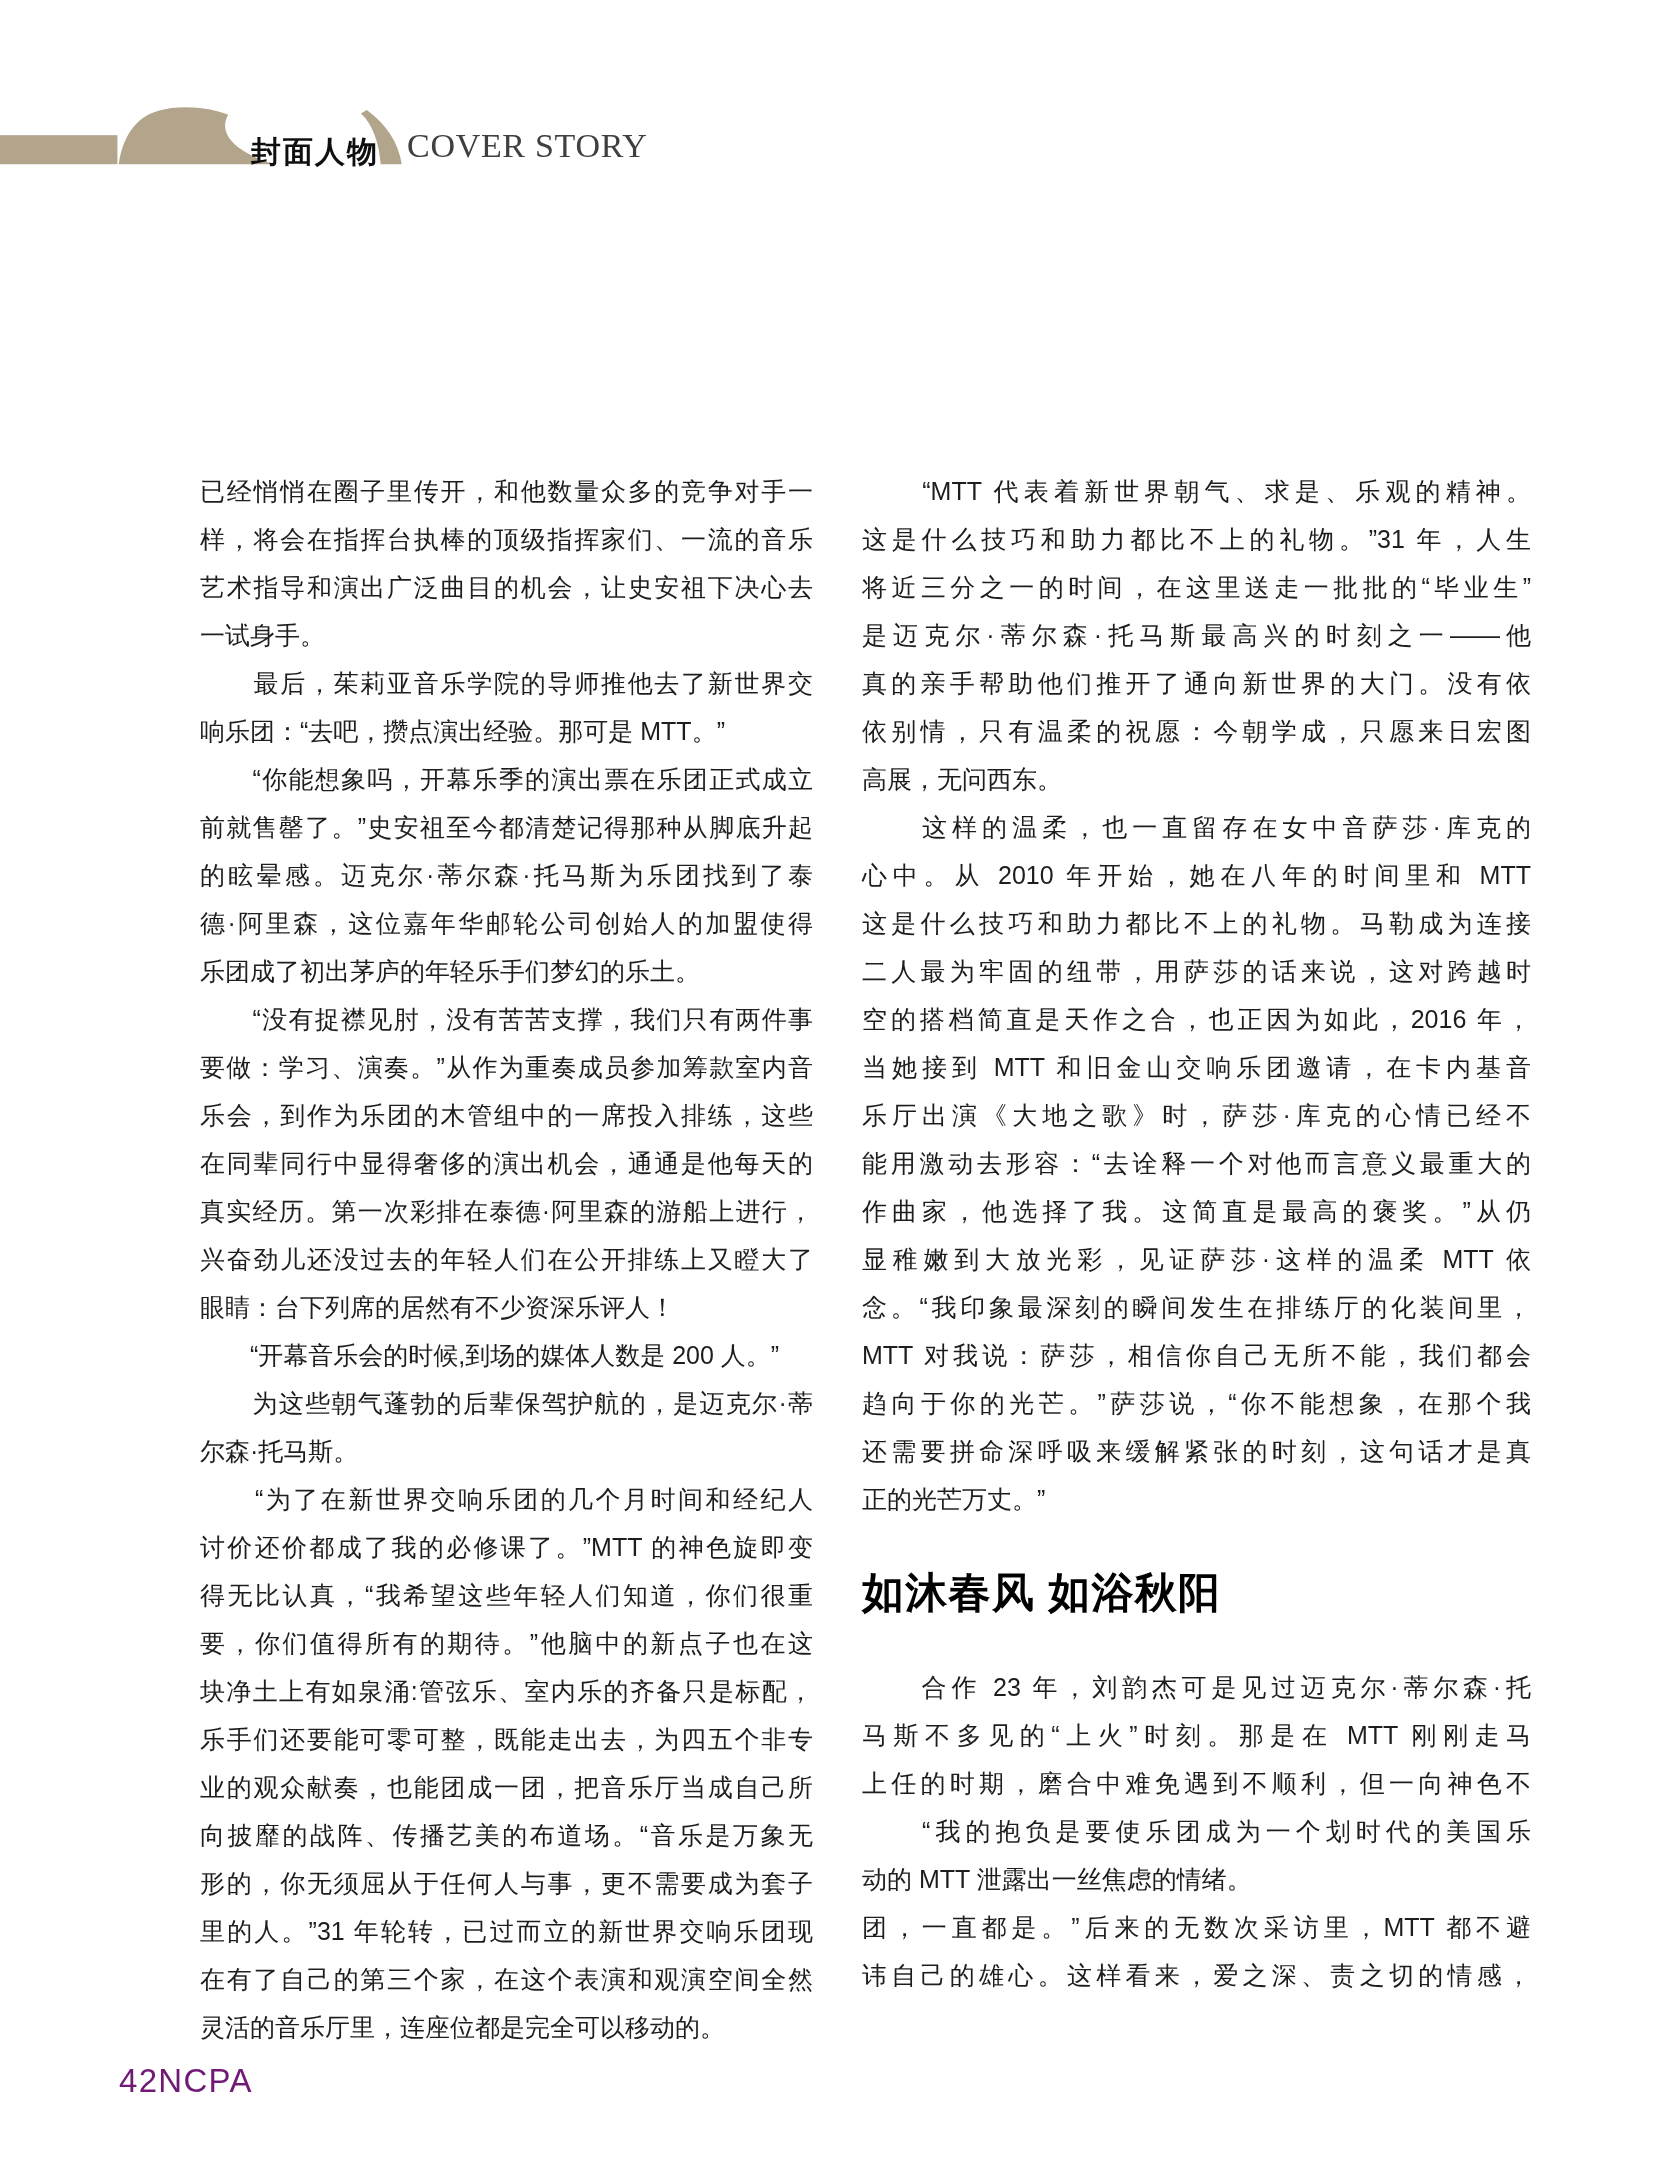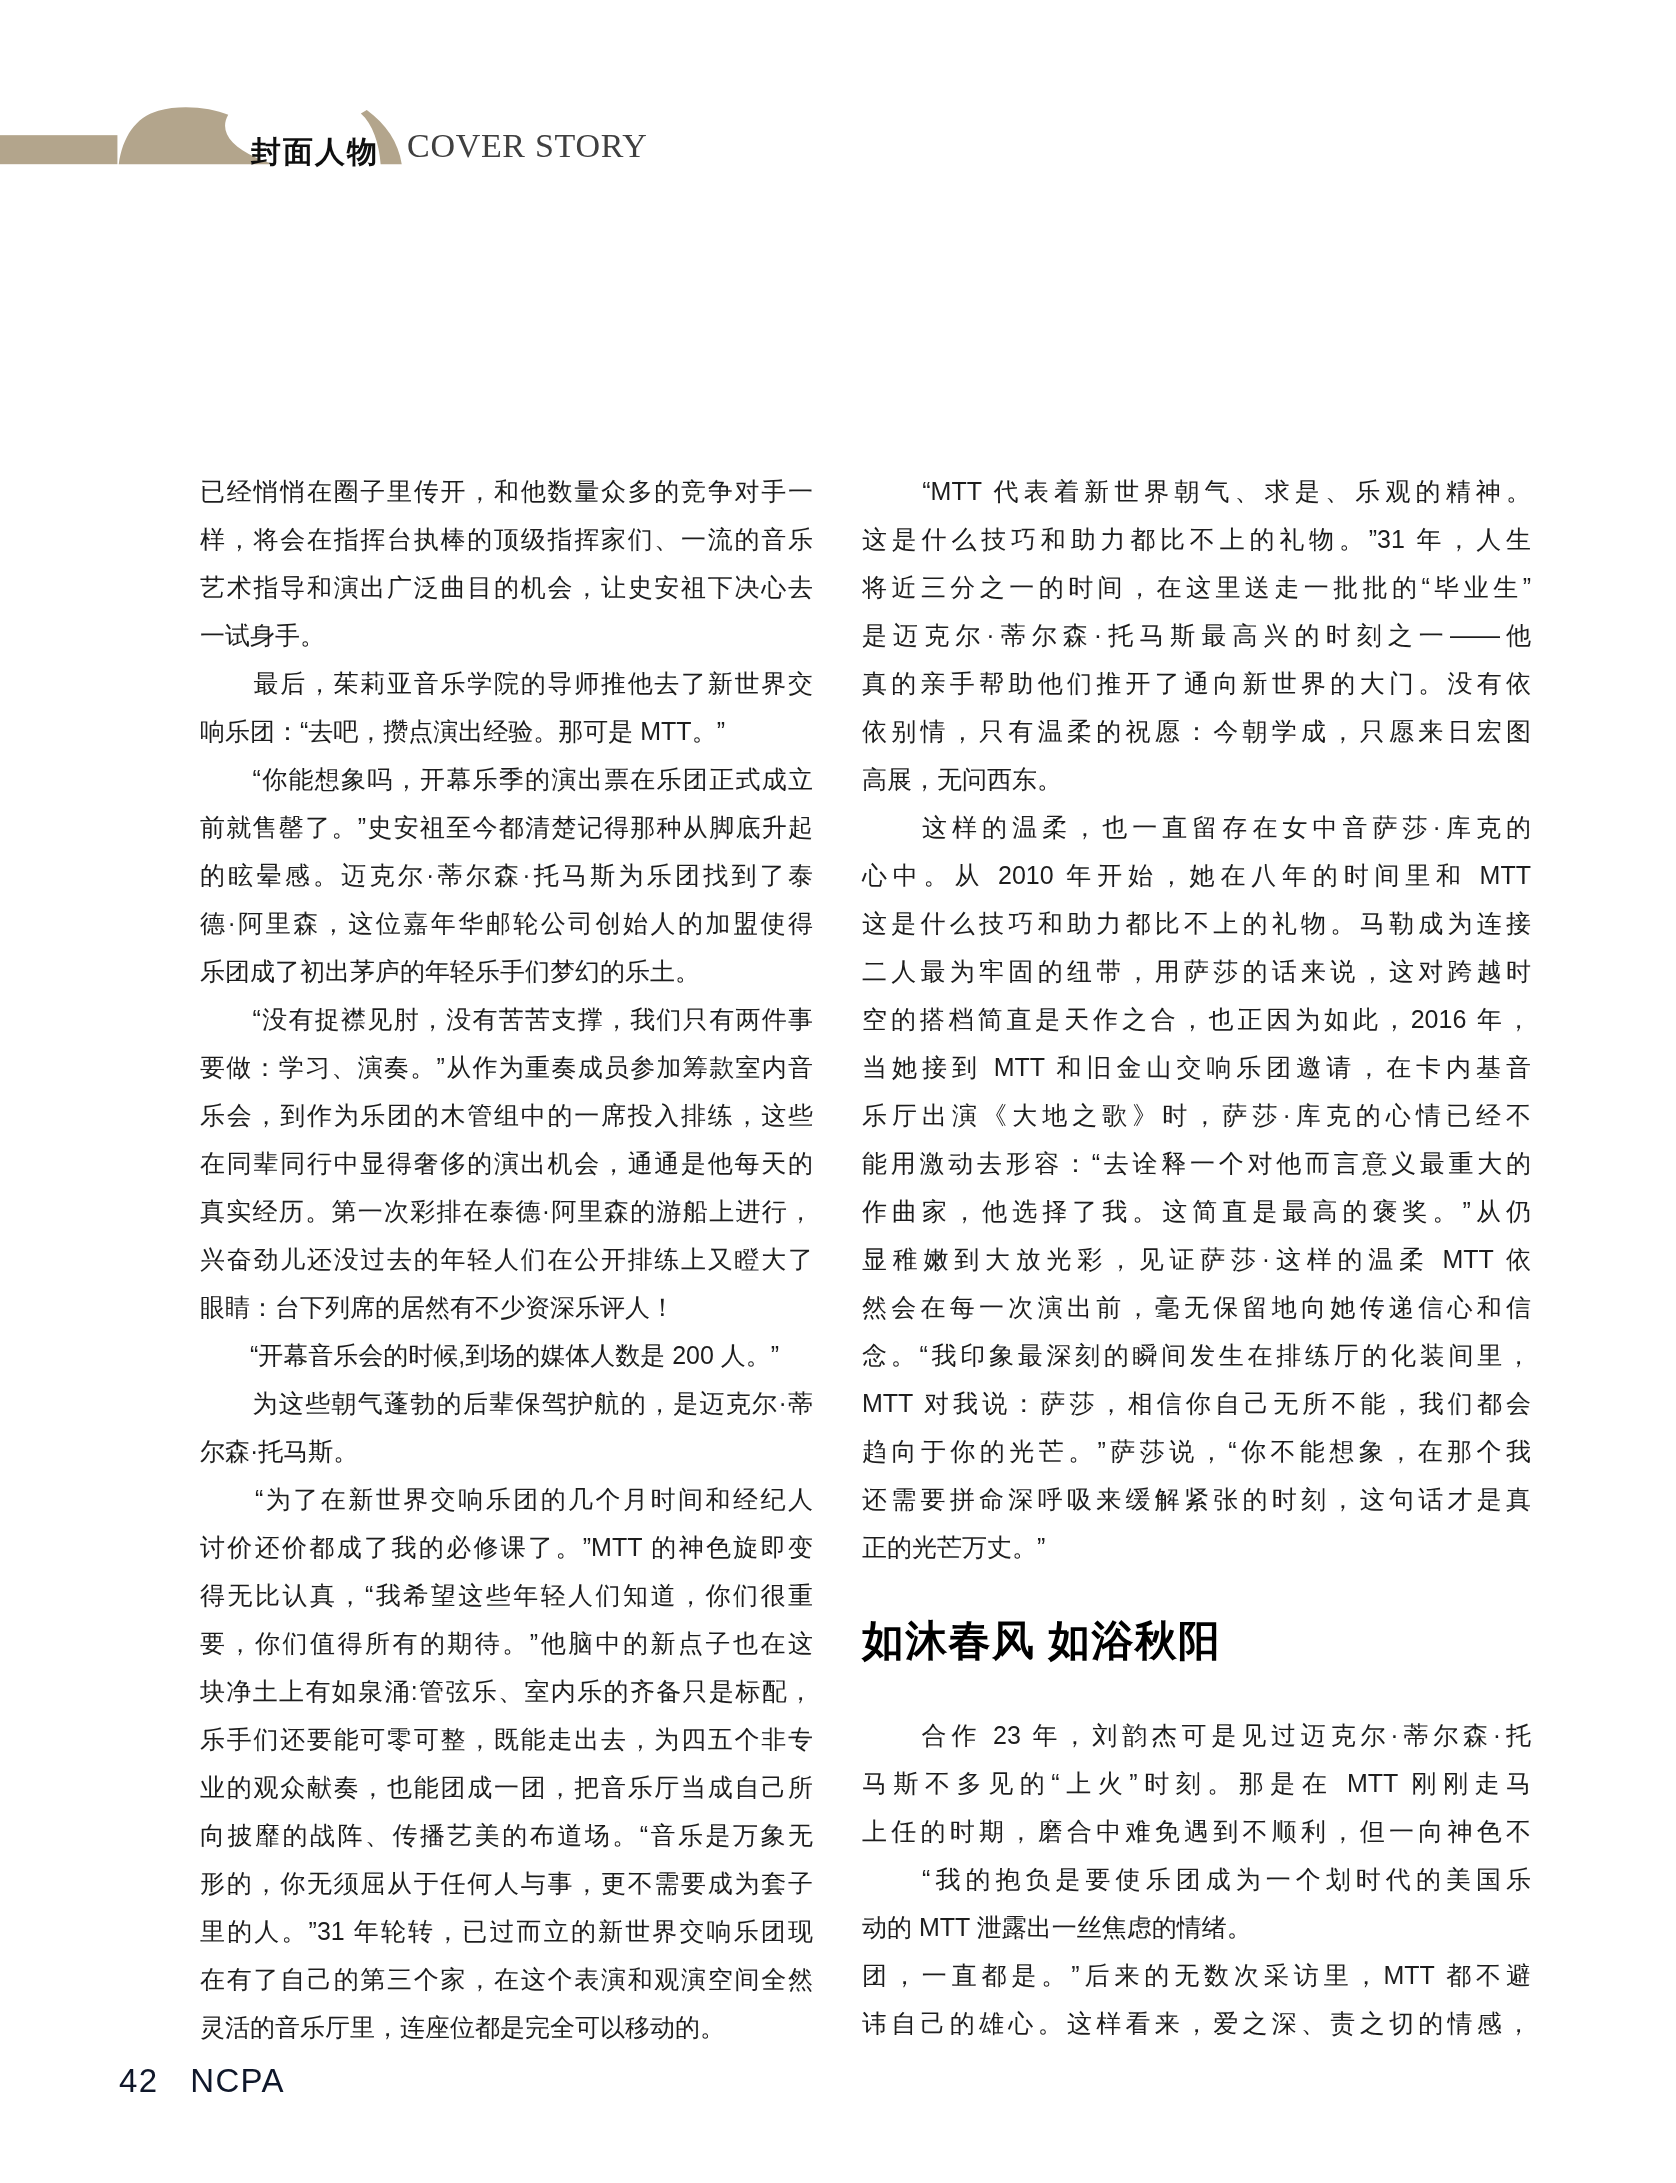--- a/index.html
+++ b/index.html
@@ -40,22 +40,22 @@
   .al{text-align:left;}
   .heading-block{
     height:140px;line-height:140px;
     font-size:42px;font-weight:700;color:#000;
     letter-spacing:1.3px;
   }
 
   
   .footer{
     position:absolute;left:119px;top:2062px;
-    display:flex;align-items:baseline;gap:32px;
-    font-size:33px;color:#0f172a;letter-spacing:1.3px;
+    display:flex;align-items:baseline;gap:0;
+    font-size:33px;color:#701a75;letter-spacing:1.3px;
   }
 </style>
 </head>
 <body>
 
 <div class="page">
 
   <header>
     <svg class="ornament" viewBox="0 0 620 95" xmlns="http://www.w3.org/2000/svg" aria-hidden="true">
       <rect x="0" y="47" width="178" height="44" fill="#b3a58c"></rect>
@@ -115,21 +115,20 @@
           <div class="line aj">　　这样的温柔，也一直留存在女中音萨莎·库克的</div>
           <div class="line aj">心中。从 2010 年开始，她在八年的时间里和 MTT</div>
           <div class="line aj">这是什么技巧和助力都比不上的礼物。马勒成为连接</div>
           <div class="line aj">二人最为牢固的纽带，用萨莎的话来说，这对跨越时</div>
           <div class="line aj">空的搭档简直是天作之合，也正因为如此，2016 年，</div>
           <div class="line aj">当她接到 MTT 和旧金山交响乐团邀请，在卡内基音</div>
           <div class="line aj">乐厅出演《大地之歌》时，萨莎·库克的心情已经不</div>
           <div class="line aj">能用激动去形容：“去诠释一个对他而言意义最重大的</div>
           <div class="line aj">作曲家，他选择了我。这简直是最高的褒奖。”从仍</div>
           <div class="line aj">显稚嫩到大放光彩，见证萨莎·这样的温柔 MTT 依</div>
-          <div class="line aj">然会在每一次演出前，毫无保留地向她传递信心和信</div>
           <div class="line aj">念。“我印象最深刻的瞬间发生在排练厅的化装间里，</div>
           <div class="line aj">MTT 对我说：萨莎，相信你自己无所不能，我们都会</div>
           <div class="line aj">趋向于你的光芒。”萨莎说，“你不能想象，在那个我</div>
           <div class="line aj">还需要拼命深呼吸来缓解紧张的时刻，这句话才是真</div>
           <div class="line al">正的光芒万丈。”</div>
         </div>
       <div class="heading-block">如沐春风 如浴秋阳</div>
       <div>
           <div class="line aj">　　合作 23 年，刘韵杰可是见过迈克尔·蒂尔森·托</div>
           <div class="line aj">马斯不多见的“上火”时刻。那是在 MTT 刚刚走马</div>

